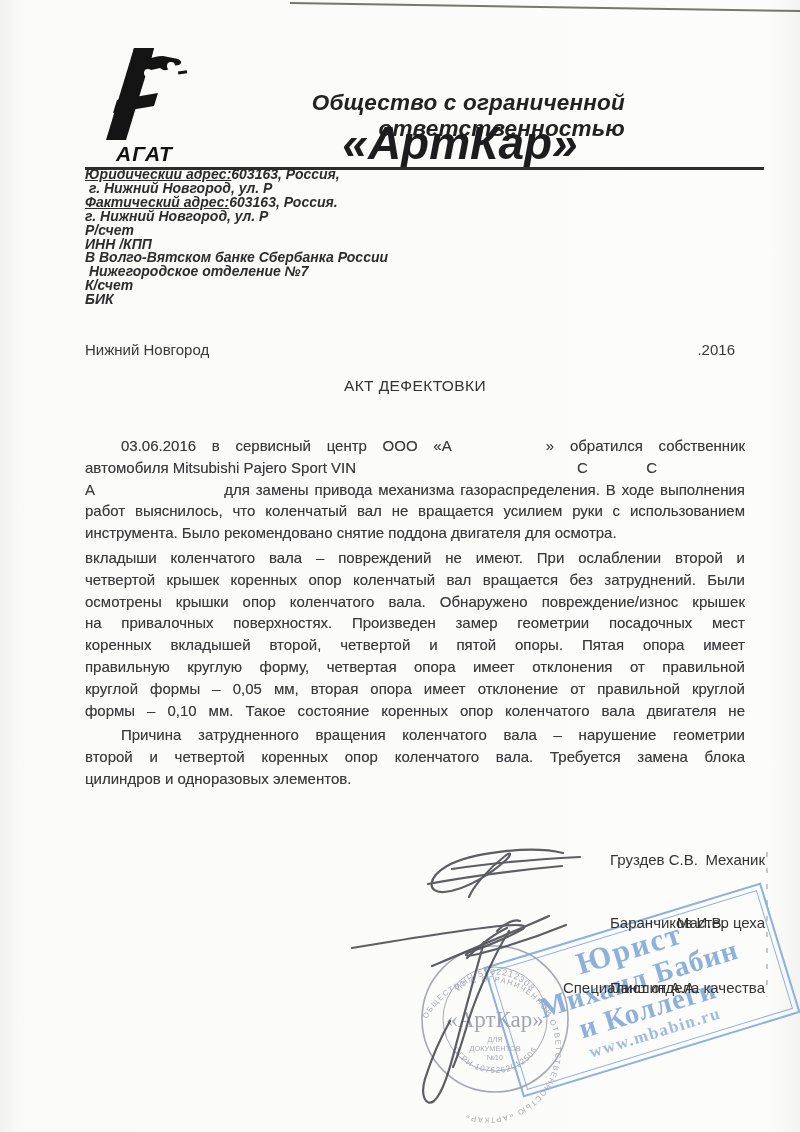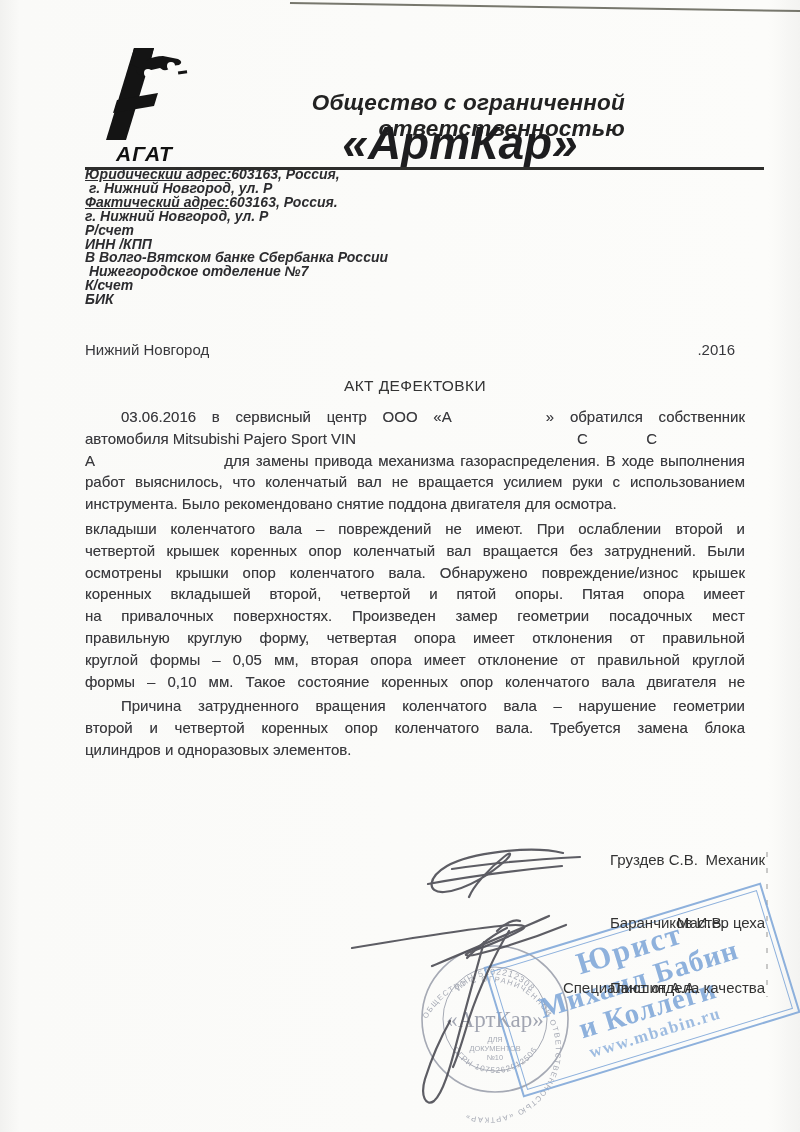--- a/index.html
+++ b/index.html
@@ -22,21 +22,21 @@
     font-size:14px;font-weight:bold;font-style:italic;line-height:13.9px;color:#2c2c2f;}
   .req-label{text-decoration:underline;}
   
   .city-date{position:absolute;left:85px;top:341px;width:660px;font-size:15px;}
   .city{float:left;}
   .date{float:right;margin-right:10px;}
   
   .doc-title{position:absolute;left:85px;top:377px;width:660px;text-align:center;
     font-size:15.5px;letter-spacing:.4px;color:#333;}
   
-  .doc-body{position:absolute;left:85px;top:406px;width:660px;font-size:15px;
+  .doc-body{position:absolute;left:85px;top:435px;width:660px;font-size:15px;
     line-height:21.8px;color:#3a3a3e;text-shadow:0 0 .4px rgba(40,40,45,.45);}
   .bl{min-height:21.8px;}
   .jl{text-align:justify;text-align-last:justify;}
   .ind{padding-left:36px;}
   .pgap{height:3px;}
   
   .sig-row{position:absolute;left:85px;width:680px;font-size:15px;color:#333;z-index:7;text-align:right;}
   .sig-row .name{position:absolute;left:525px;top:0;}
   
   .ink{position:absolute;left:0;top:0;z-index:6;pointer-events:none;}
@@ -101,22 +101,22 @@
   <div class="doc-body">
     <div class="bl jl ind">03.06.2016 в сервисный центр ООО «А&nbsp;&nbsp;&nbsp;&nbsp;&nbsp;&nbsp;» обратился собственник</div>
     <div class="bl">автомобиля Mitsubishi Pajero Sport VIN&nbsp;&nbsp;&nbsp;&nbsp;&nbsp;&nbsp;&nbsp;&nbsp;&nbsp;&nbsp;&nbsp;&nbsp;&nbsp;&nbsp;&nbsp;&nbsp;&nbsp;&nbsp;&nbsp;&nbsp;&nbsp;&nbsp;&nbsp;&nbsp;&nbsp;&nbsp;&nbsp;&nbsp;&nbsp;&nbsp;&nbsp;&nbsp;&nbsp;&nbsp;&nbsp;&nbsp;&nbsp;&nbsp;&nbsp;&nbsp;&nbsp;&nbsp;&nbsp;&nbsp;&nbsp;&nbsp;&nbsp;&nbsp;&nbsp;&nbsp;&nbsp;&nbsp;&nbsp;С&nbsp;&nbsp;&nbsp;&nbsp;&nbsp;&nbsp;&nbsp;&nbsp;&nbsp;&nbsp;&nbsp;&nbsp;&nbsp;&nbsp;С</div>
     <div class="bl jl">А&nbsp;&nbsp;&nbsp;&nbsp;&nbsp;&nbsp;&nbsp;&nbsp;&nbsp;&nbsp;&nbsp;&nbsp;&nbsp;&nbsp;&nbsp;&nbsp;&nbsp;&nbsp;&nbsp;&nbsp;&nbsp;&nbsp;для замены привода механизма газораспределения. В ходе выполнения</div>
     <div class="bl jl">работ выяснилось, что коленчатый вал не вращается усилием руки с использованием</div>
     <div class="bl">инструмента. Было рекомендовано снятие поддона двигателя для осмотра.</div>
     <div class="pgap"></div>
     <div class="bl jl">вкладыши коленчатого вала – повреждений не имеют. При ослаблении второй и</div>
     <div class="bl jl">четвертой крышек коренных опор коленчатый вал вращается без затруднений. Были</div>
     <div class="bl jl">осмотрены крышки опор коленчатого вала. Обнаружено повреждение/износ крышек</div>
+    <div class="bl jl">на привалочных поверхностях. Произведен замер геометрии посадочных мест</div>
     <div class="bl jl">коренных вкладышей второй, четвертой и пятой опоры. Пятая опора имеет</div>
-    <div class="bl jl">на привалочных поверхностях. Произведен замер геометрии посадочных мест</div>
     <div class="bl jl">правильную круглую форму, четвертая опора имеет отклонения от правильной</div>
     <div class="bl jl">круглой формы – 0,05 мм, вторая опора имеет отклонение от правильной круглой</div>
     <div class="bl jl">формы – 0,10 мм. Такое состояние коренных опор коленчатого вала двигателя не</div>
     <div class="pgap"></div>
     <div class="bl jl ind">Причина затрудненного вращения коленчатого вала – нарушение геометрии</div>
     <div class="bl jl">второй и четвертой коренных опор коленчатого вала. Требуется замена блока</div>
     <div class="bl">цилиндров и одноразовых элементов.</div>
   </div>
 
   <div class="sig-row" style="top:851px">

